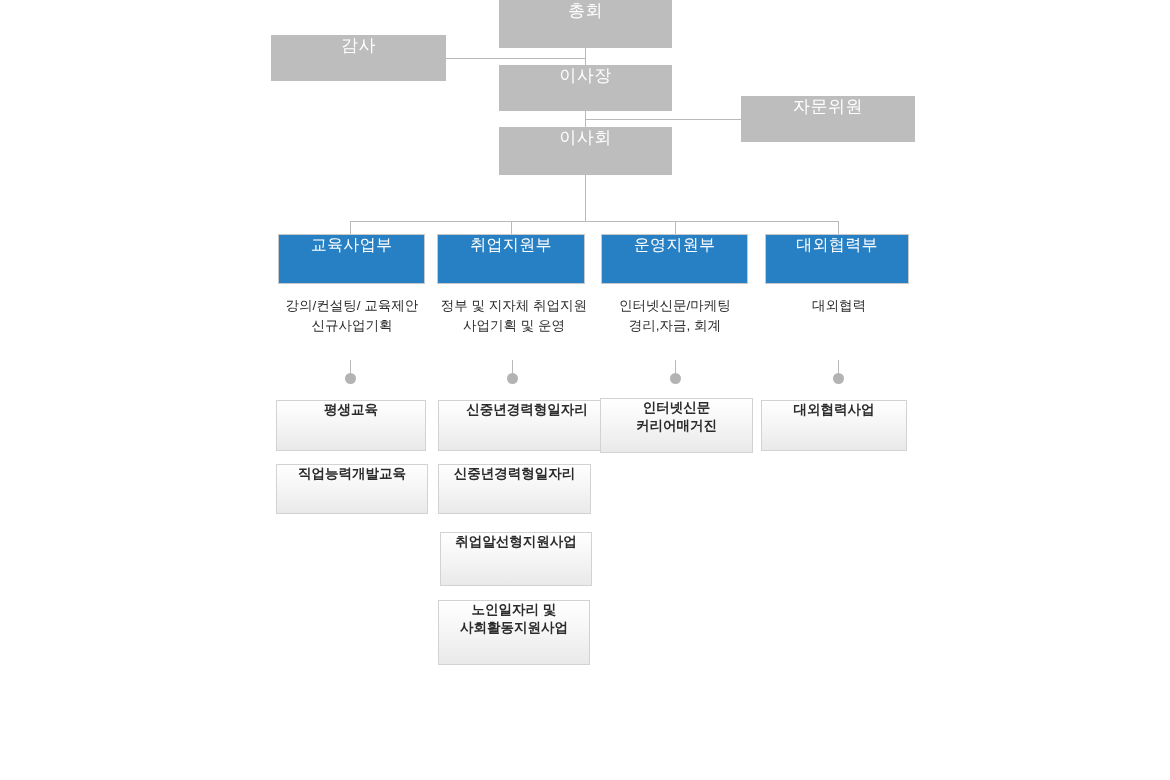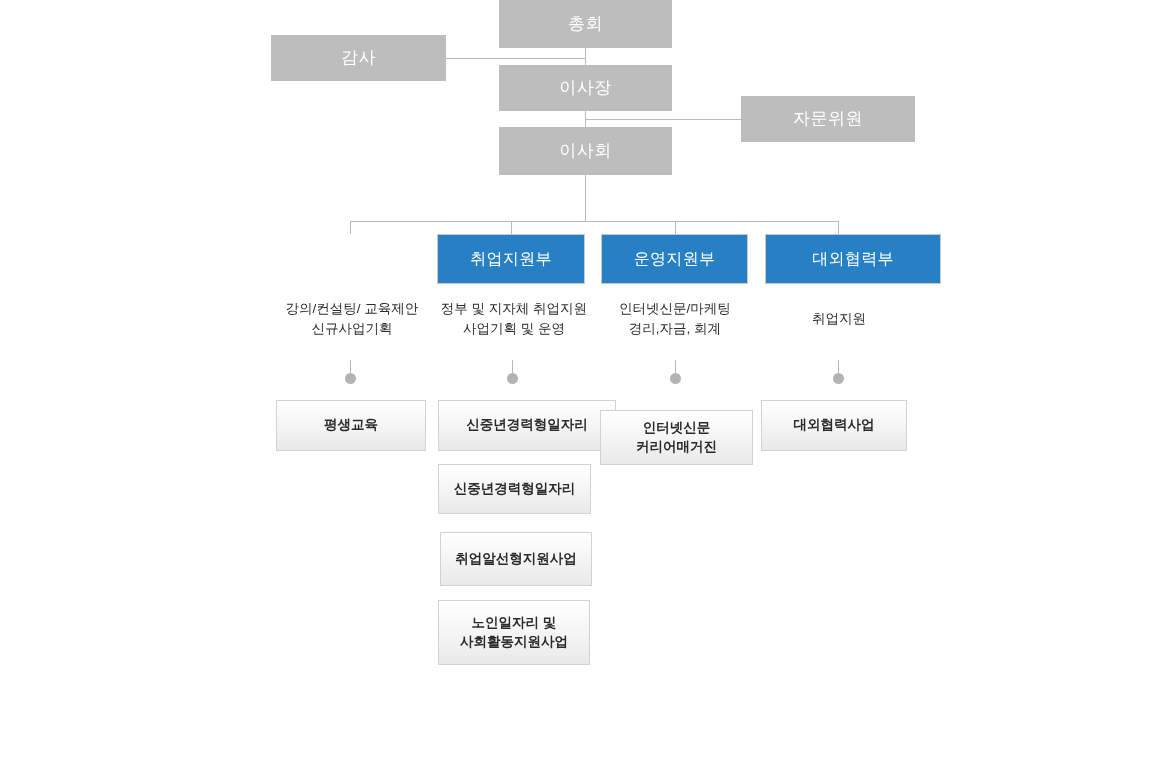--- a/index.html
+++ b/index.html
@@ -18,21 +18,21 @@
     height: 780px;
     background: #ffffff;
     overflow: hidden;
   }
 
   
   .node {
     position: absolute;
     box-sizing: border-box;
     display: flex;
-    align-items: center;
+    align-items: flex-start;
     justify-content: center;
     text-align: center;
     line-height: 1.25;
   }
 
   
   .gov-box {
     background: #bdbdbd;
     color: #ffffff;
     font-size: 17px;
@@ -131,65 +131,71 @@
   </div>
 
   <div class="node gov-box" style="left:741px; top:96px; width:174px; height:46px;">
     <span>자문위원</span>
   </div>
 
   <div class="node gov-box" style="left:499px; top:127px; width:173px; height:48px;">
     <span>이사회</span>
   </div>
 
+  <div class="node dept-box" style="left:278px; top:234px; width:147px; height:50px;">
+    <span>교육사업부</span>
+  </div>
   <div class="node dept-box" style="left:437px; top:234px; width:148px; height:50px;">
     <span>취업지원부</span>
   </div>
   <div class="node dept-box" style="left:601px; top:234px; width:147px; height:50px;">
     <span>운영지원부</span>
   </div>
-  <div class="node dept-box" style="left:765px; top:234px; width:176px; height:50px;">
+  <div class="node dept-box" style="left:765px; top:234px; width:144px; height:50px;">
     <span>대외협력부</span>
   </div>
 
   <div class="node dept-desc" style="left:266px; top:296px; width:172px; height:46px;">
     <span>강의/컨설팅/ 교육제안
 신규사업기획</span>
   </div>
   <div class="node dept-desc" style="left:428px; top:296px; width:172px; height:46px;">
     <span>정부 및 지자체 취업지원
 사업기획 및 운영</span>
   </div>
   <div class="node dept-desc" style="left:593px; top:296px; width:164px; height:46px;">
     <span>인터넷신문/마케팅
 경리,자금, 회계</span>
   </div>
   <div class="node dept-desc" style="left:757px; top:296px; width:164px; height:46px;">
-    <span>취업지원</span>
+    <span>대외협력</span>
   </div>
 
   <div class="node prog-box" style="left:276px; top:400px; width:150px; height:51px;">
     <span>평생교육</span>
+  </div>
+  <div class="node prog-box" style="left:276px; top:464px; width:152px; height:50px;">
+    <span>직업능력개발교육</span>
   </div>
 
   <div class="node prog-box" style="left:438px; top:400px; width:178px; height:51px;">
     <span>신중년경력형일자리</span>
   </div>
   <div class="node prog-box" style="left:438px; top:464px; width:153px; height:50px;">
     <span>신중년경력형일자리</span>
   </div>
   <div class="node prog-box" style="left:440px; top:532px; width:152px; height:54px;">
     <span>취업알선형지원사업</span>
   </div>
   <div class="node prog-box" style="left:438px; top:600px; width:152px; height:65px;">
     <span>노인일자리 및
 사회활동지원사업</span>
   </div>
 
-  <div class="node prog-box" style="left:600px; top:398px; width:153px; height:55px;margin-top:12px;">
+  <div class="node prog-box" style="left:600px; top:398px; width:153px; height:55px;">
     <span>인터넷신문
 커리어매거진</span>
   </div>
 
   <div class="node prog-box" style="left:730px; top:400px; width:146px; height:51px;margin-left:31px;">
     <span>대외협력사업</span>
   </div>
 
 </div>
 

